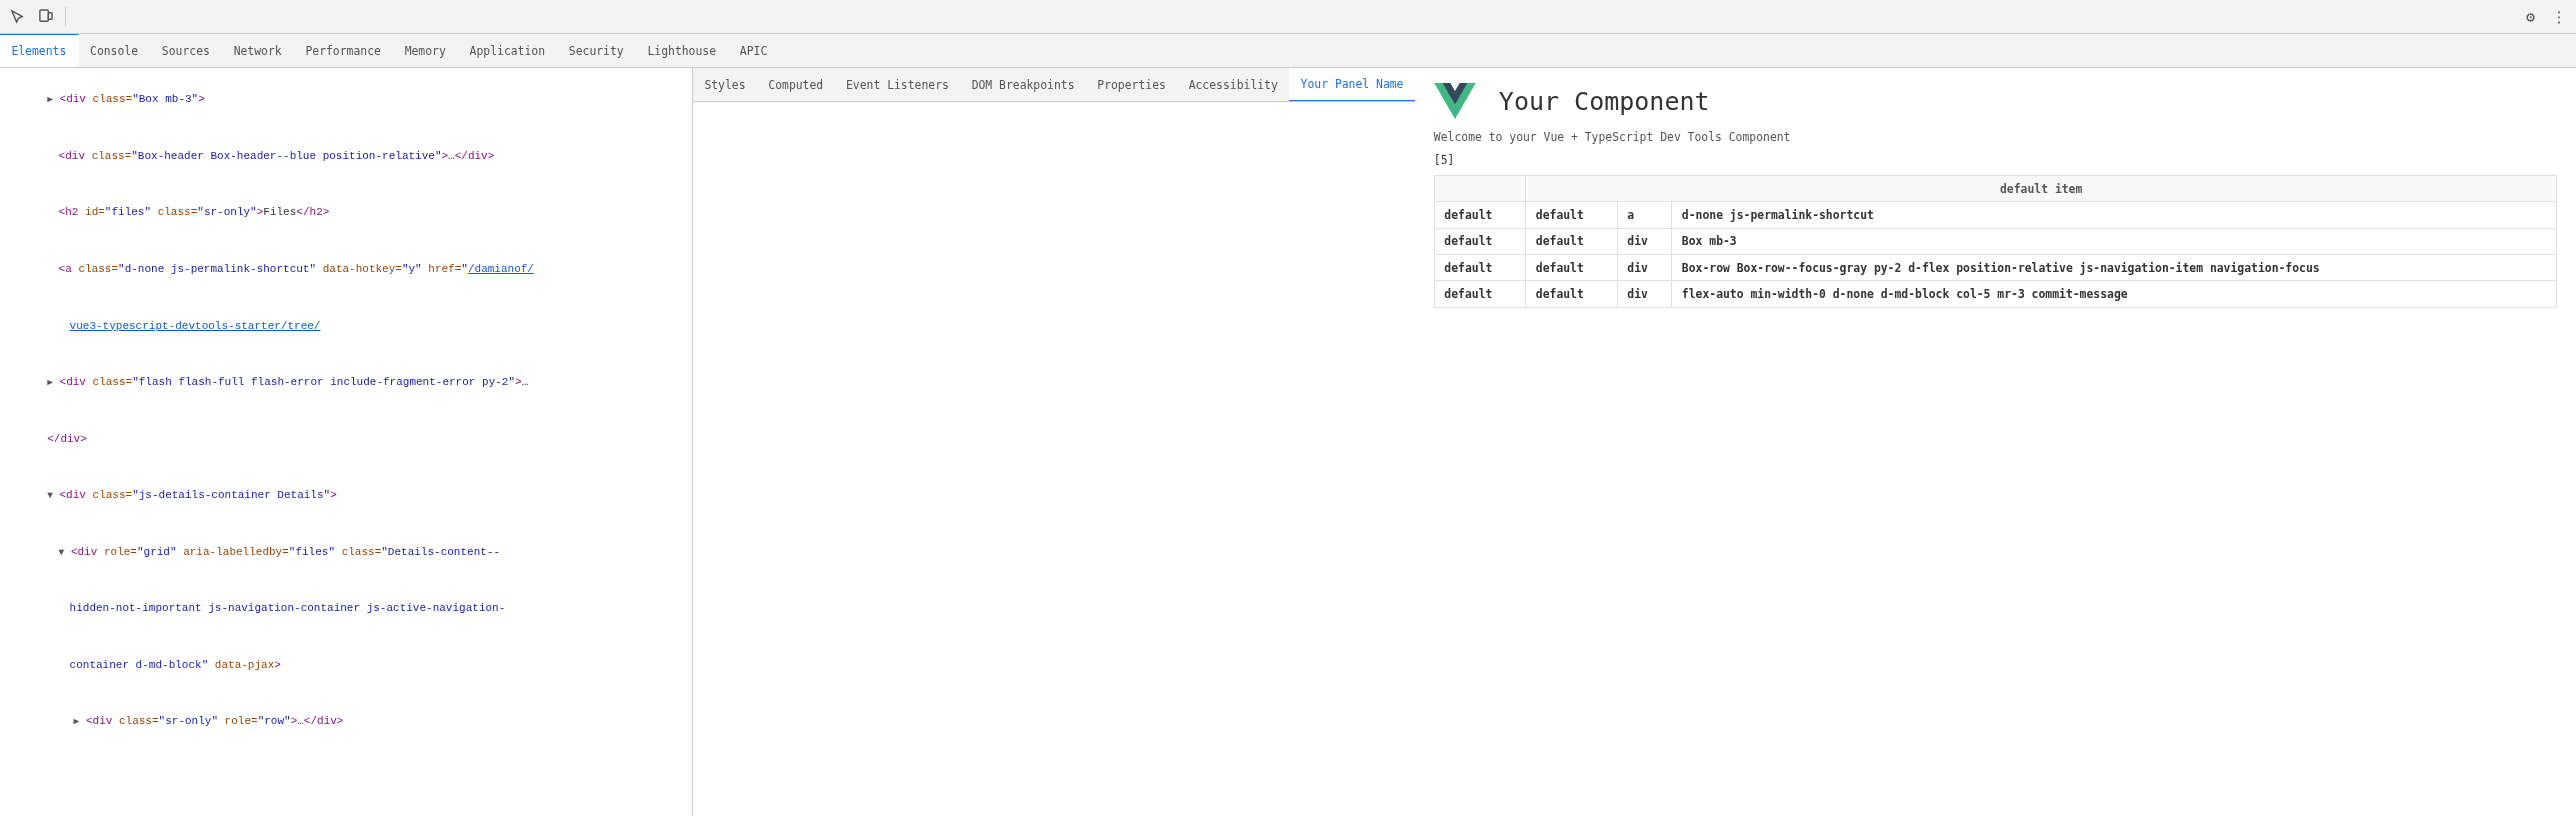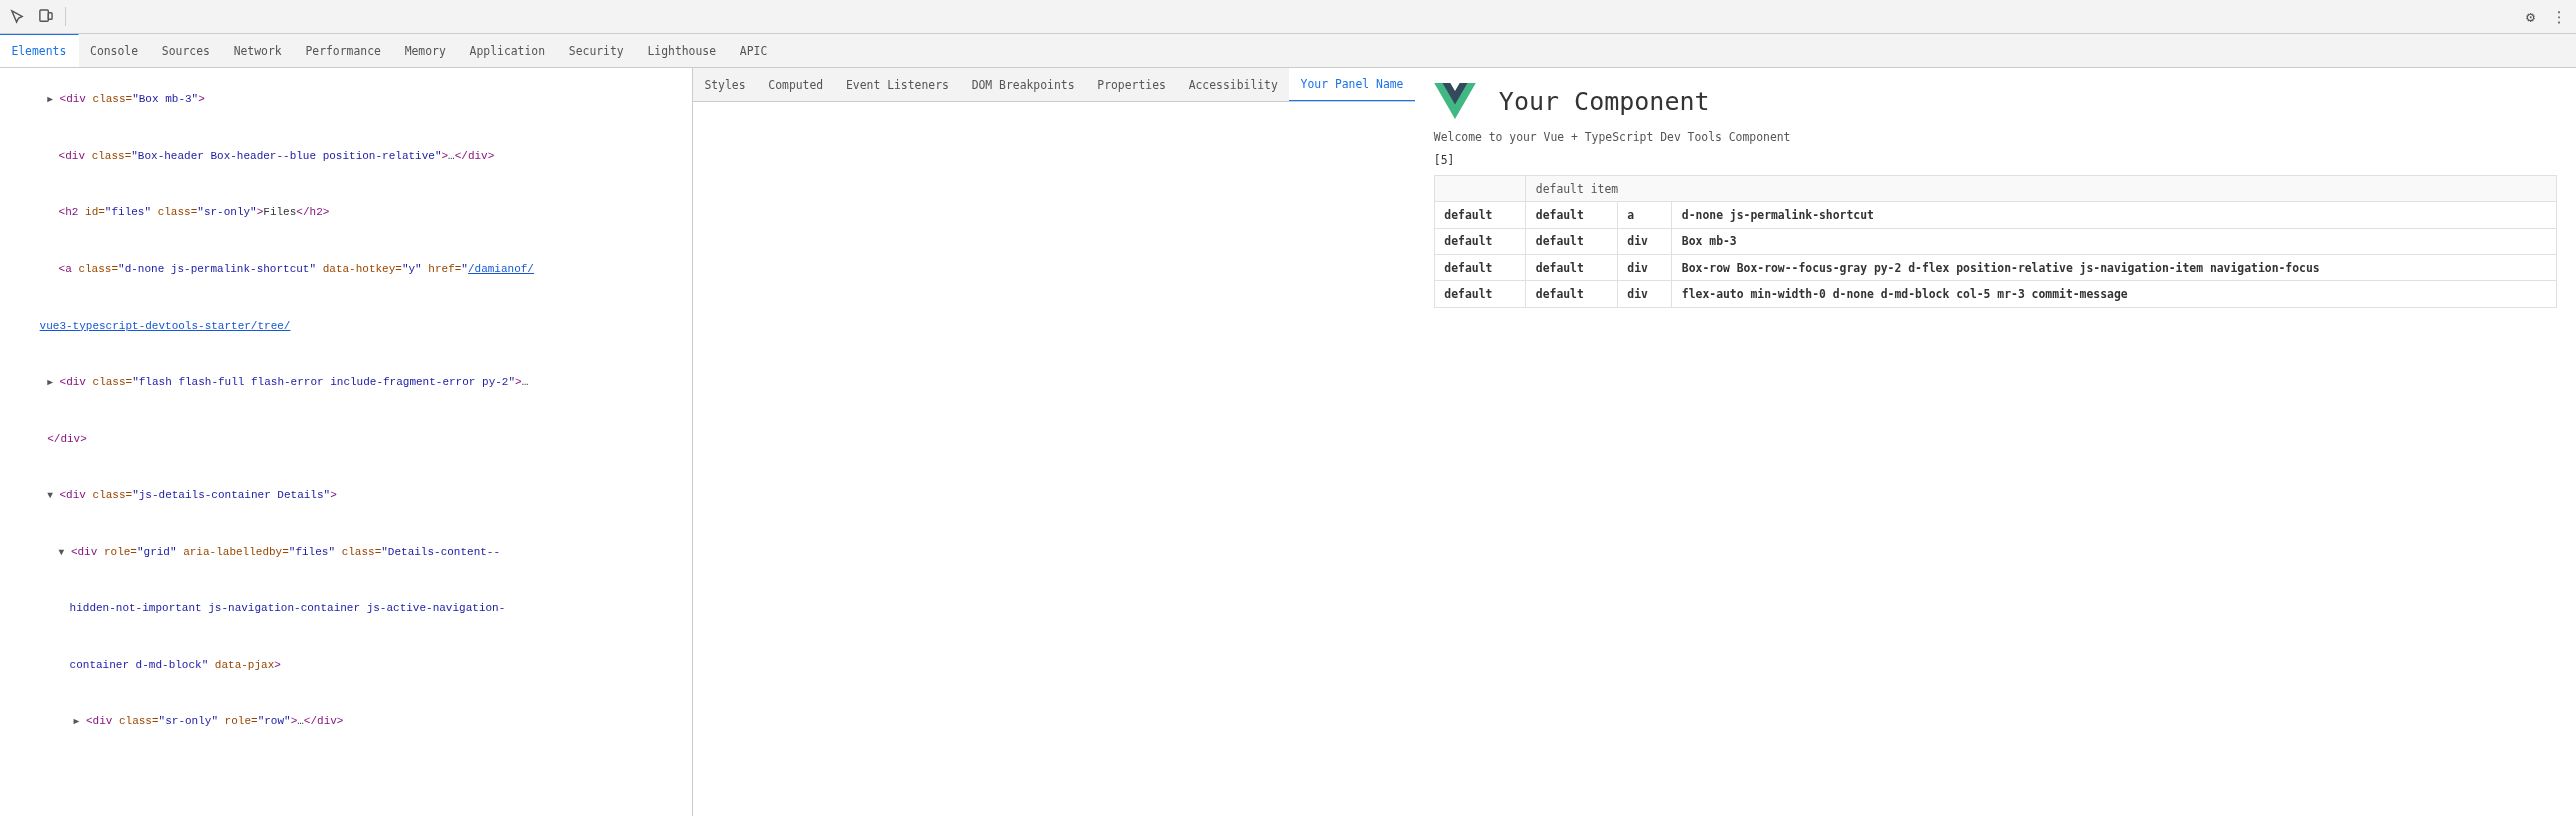--- a/index.html
+++ b/index.html
@@ -177,22 +177,22 @@
     
     .data-table {
       width: 100%;
       border-collapse: collapse;
       font-size: 11.4px;
     }
     .data-table th {
       background: #f9f9f9;
       border: 0.9px solid #e0e0e0;
       padding: 5.7px 9.5px;
-      text-align: left;
-      font-weight: 400;
+      text-align: center;
+      font-weight: 700;
       color: #555;
     }
     .data-table td {
       border: 0.9px solid #e0e0e0;
       padding: 5.7px 9.5px;
       color: #333;
       vertical-align: top;
       font-weight: bold;
     }
 
@@ -246,21 +246,21 @@
     </span>
     <span class="html-line" style="padding-left:19px;">
       <span class="tag">&lt;div</span> <span class="attr-name">class=</span><span class="attr-value">"Box-header Box-header--blue position-relative"</span><span class="tag">&gt;</span><span class="text-content">…</span><span class="tag">&lt;/div&gt;</span>
     </span>
     <span class="html-line" style="padding-left:19px;">
       <span class="tag">&lt;h2</span> <span class="attr-name">id=</span><span class="attr-value">"files"</span> <span class="attr-name">class=</span><span class="attr-value">"sr-only"</span><span class="tag">&gt;</span><span class="text-content">Files</span><span class="tag">&lt;/h2&gt;</span>
     </span>
     <span class="html-line" style="padding-left:19px;">
       <span class="tag">&lt;a</span> <span class="attr-name">class=</span><span class="attr-value">"d-none js-permalink-shortcut"</span> <span class="attr-name">data-hotkey=</span><span class="attr-value">"y"</span> <span class="attr-name">href=</span><span class="attr-value">"<span class="link">/damianof/</span></span>
     </span>
-    <span class="html-line" style="">
+    <span class="html-line" style="padding-left:30px;">
       <span class="link">vue3-typescript-devtools-starter/tree/</span>
     </span>
     <span class="html-line" style="padding-left:7.6px;">
       <span class="triangle">▶</span> <span class="tag">&lt;div</span> <span class="attr-name">class=</span><span class="attr-value">"flash flash-full flash-error include-fragment-error py-2"</span><span class="tag">&gt;</span><span class="text-content">…</span>
     </span>
     <span class="html-line" style="padding-left:7.6px;">
       <span class="tag">&lt;/div&gt;</span>
     </span>
     <span class="html-line" style="padding-left:7.6px;">
       <span class="triangle">▼</span> <span class="tag">&lt;div</span> <span class="attr-name">class=</span><span class="attr-value">"js-details-container Details"</span><span class="tag">&gt;</span>

